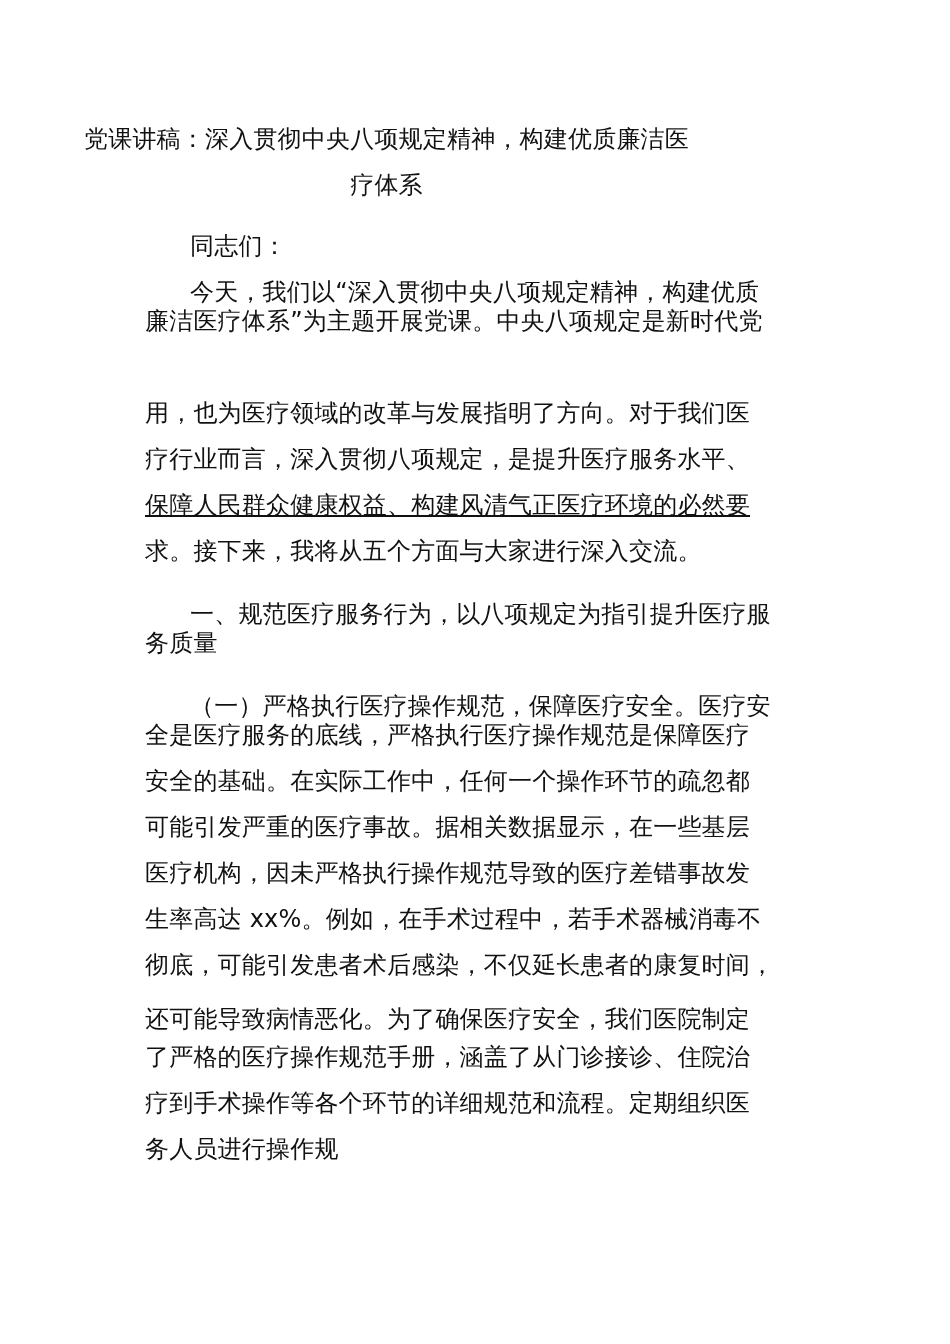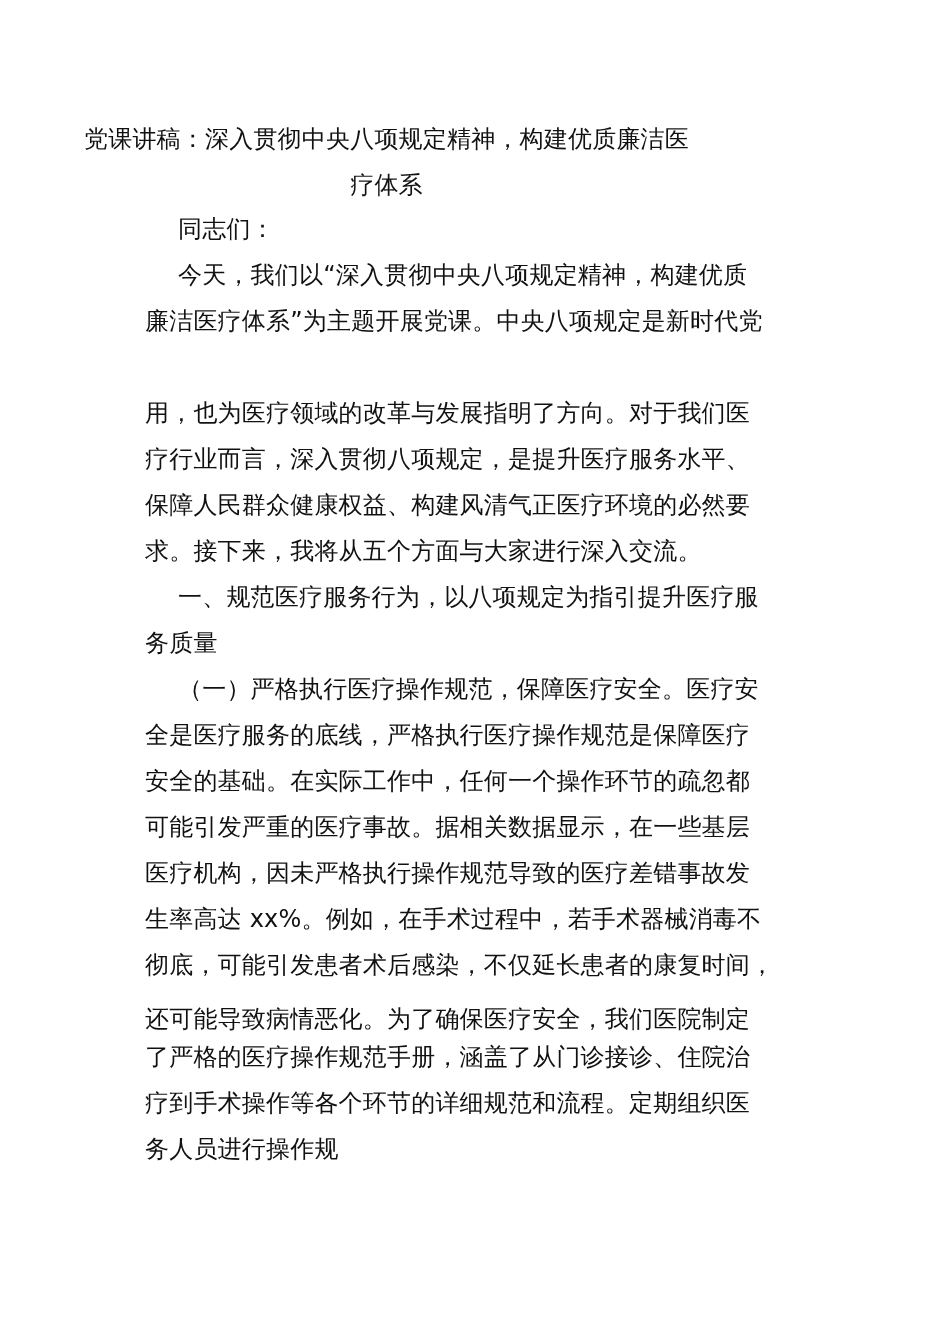--- a/index.html
+++ b/index.html
@@ -1,36 +1,36 @@
 <!DOCTYPE html>
 <html><head>
 <meta charset="utf-8">
 <style>
   html, body { margin: 0; padding: 0; background: #ffffff; }
   body { width: 950px; height: 1344px; position: relative; overflow: hidden;
          font-family: "DejaVu Sans", "Liberation Sans", sans-serif; color: #111111; }
   .page { position: absolute; left: 0; top: 0; width: 950px; height: 1344px; background: #ffffff; }
   .line { position: absolute; left: 145px; font-size: 24px; line-height: 30px; white-space: nowrap; letter-spacing: 0.2px; }
   .title { width: 773px; left: 0; text-align: center; }
-  .indent { left: 178px; }
+  .indent { left: 190px; margin-top: 17px; }
 </style>
 </head>
 <body>
 
 <div class="page">
   <div class="line title" style="top:124px;">党课讲稿：深入贯彻中央八项规定精神，构建优质廉洁医</div>
   <div class="line title" style="top:170px;">疗体系</div>
 
   <div class="line indent" style="top:214px;">同志们：</div>
 
   <div class="line indent" style="top:260px;">今天，我们以“深入贯彻中央八项规定精神，构建优质</div>
   <div class="line" style="top:306px;">廉洁医疗体系”为主题开展党课。中央八项规定是新时代党</div>
   <div class="line" style="top:398px;">用，也为医疗领域的改革与发展指明了方向。对于我们医</div>
   <div class="line" style="top:444px;">疗行业而言，深入贯彻八项规定，是提升医疗服务水平、</div>
-  <div class="line" style="top:490px;">保障人民群众健康权益、构建风清气正医疗环境的必然要</div>
+  <div class="line" style="top:490px;text-decoration:underline;">保障人民群众健康权益、构建风清气正医疗环境的必然要</div>
   <div class="line" style="top:536px;">求。接下来，我将从五个方面与大家进行深入交流。</div>
 
   <div class="line indent" style="top:582px;">一、规范医疗服务行为，以八项规定为指引提升医疗服</div>
   <div class="line" style="top:628px;">务质量</div>
 
   <div class="line indent" style="top:674px;">（一）严格执行医疗操作规范，保障医疗安全。医疗安</div>
   <div class="line" style="top:720px;">全是医疗服务的底线，严格执行医疗操作规范是保障医疗</div>
   <div class="line" style="top:766px;">安全的基础。在实际工作中，任何一个操作环节的疏忽都</div>
   <div class="line" style="top:812px;">可能引发严重的医疗事故。据相关数据显示，在一些基层</div>
   <div class="line" style="top:858px;">医疗机构，因未严格执行操作规范导致的医疗差错事故发</div>

